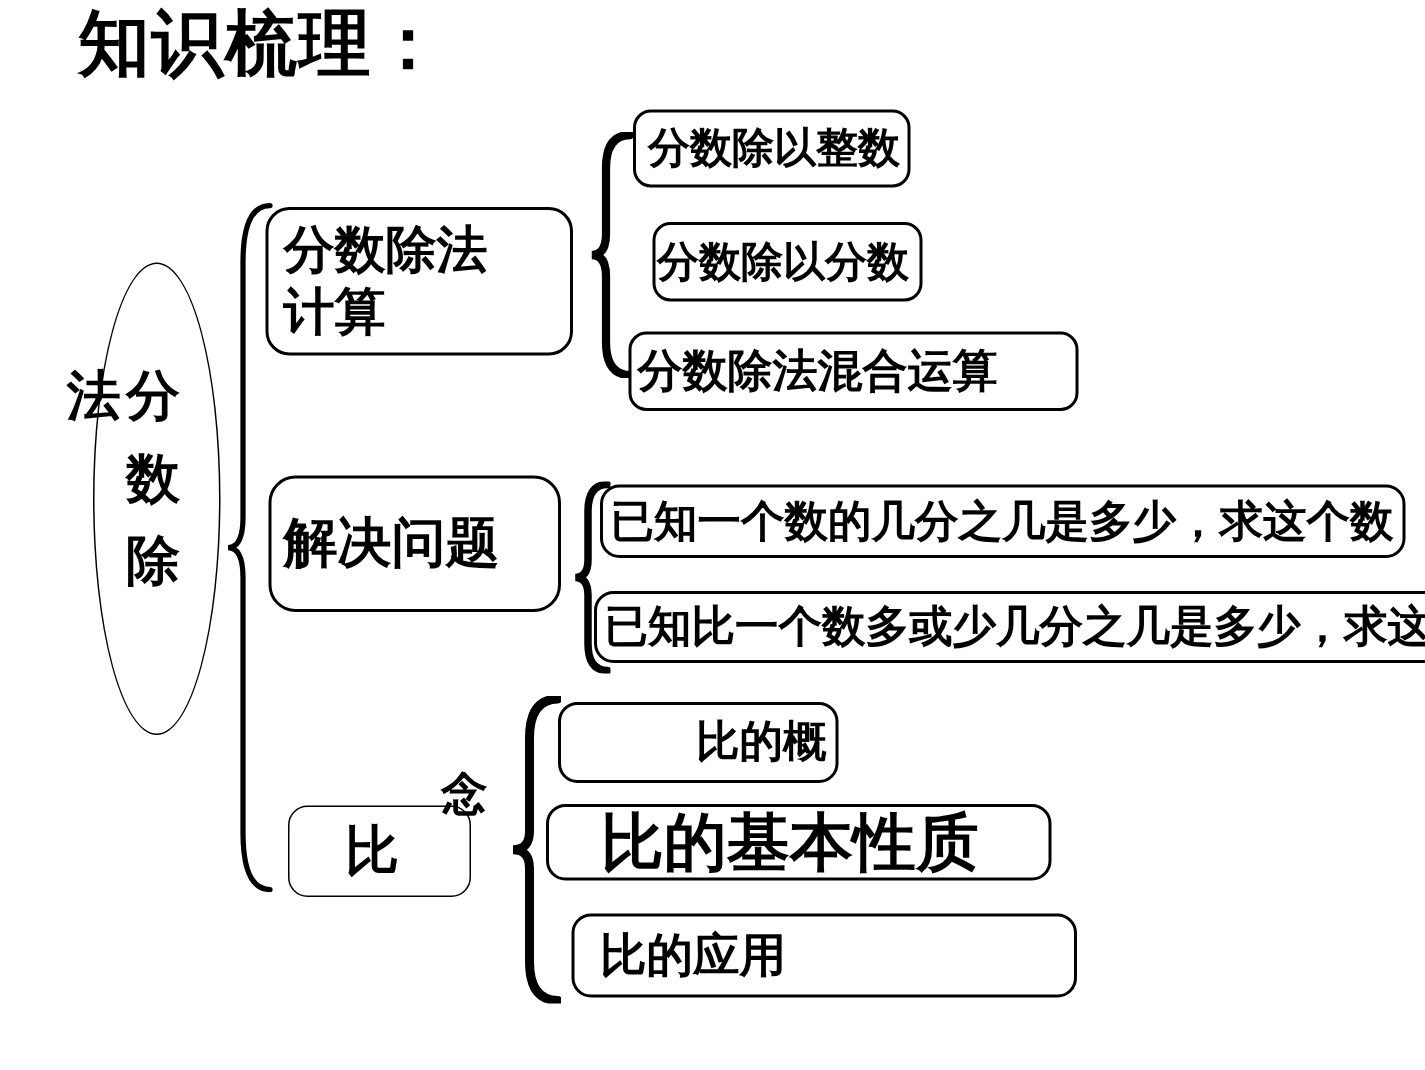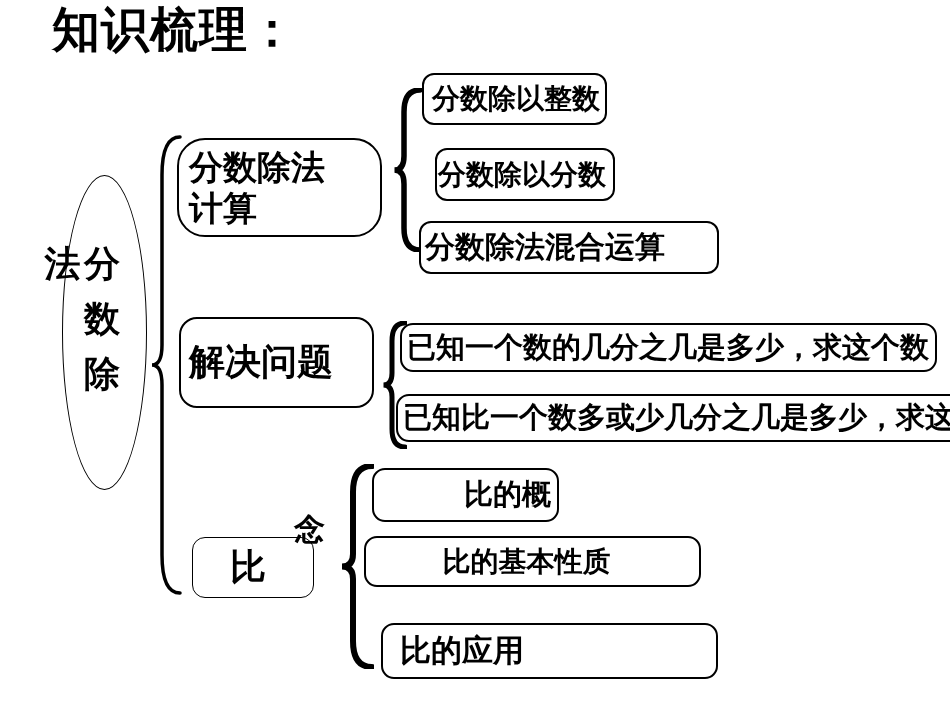--- a/index.html
+++ b/index.html
@@ -69,21 +69,21 @@
     background: #ffffff;
     display: flex;
     align-items: center;
     font-weight: bold;
     white-space: nowrap;
   }
 
   .node-calculation {
     left: 133px; top: 138px;
     width: 205px; height: 99px;
-    border-radius: 28px;
+    border-radius: 16px;
     font-size: 34px;
     line-height: 41px;
     padding-left: 10px;
     white-space: pre-line;
   }
   .leaf-div-integer {
     left: 378px; top: 73px;
     width: 185px; height: 52px;
     border-radius: 12px;
     font-size: 28px;
@@ -147,27 +147,27 @@
     width: 187px; height: 54px;
     border-radius: 13px;
     font-size: 29px;
     justify-content: flex-end;
     padding-right: 6px;
   }
   .leaf-ratio-property {
     left: 320px; top: 536px;
     width: 337px; height: 51px;
     border-radius: 13px;
-    font-size: 28px;
+    font-size: 42px;
     justify-content: center;
     padding-right: 12px;
     text-align: right;
   }
   .leaf-ratio-application {
-    left: 337px; top: 623px;
+    left: 337px; top: 609px;
     width: 337px; height: 56px;
     border-radius: 13px;
     font-size: 31px;
     padding-left: 17px;
     text-align: center;
   }
 </style>
 </head>
 <body>
 

